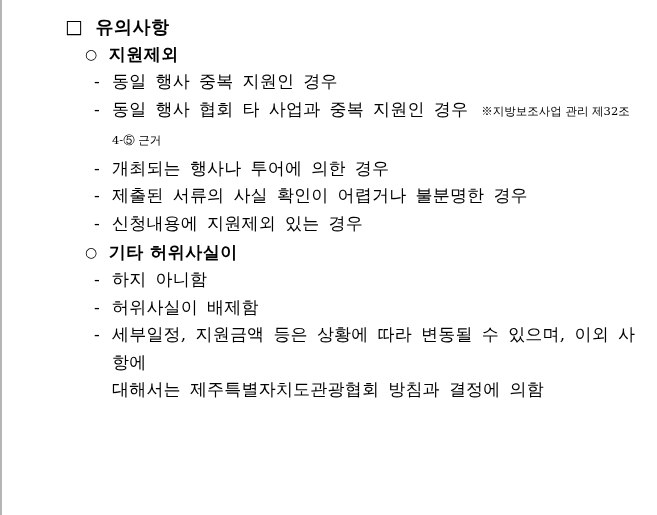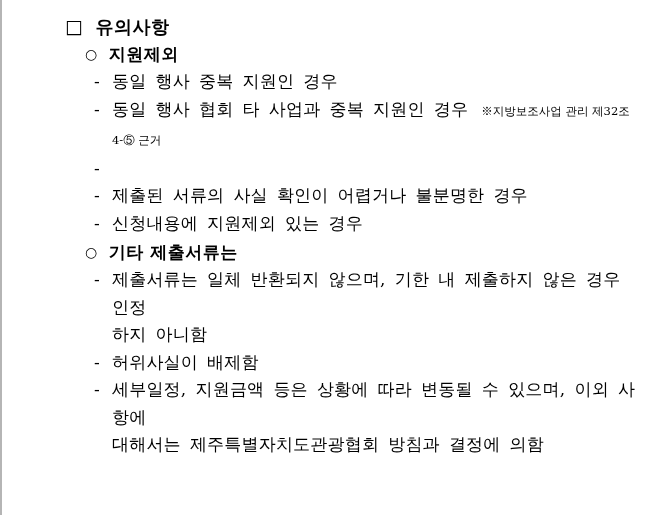--- a/index.html
+++ b/index.html
@@ -61,43 +61,43 @@
       <div class="item">
         <span class="dash">-</span>
         <div class="item-text">
           <span>동일 행사 협회 타 사업과 중복 지원인 경우</span>
           <span class="legal-note">※지방보조사업 관리 제32조 4-⑤ 근거</span>
         </div>
       </div>
       <div class="item">
         <span class="dash">-</span>
         <div class="item-text">
+          <div>개최되는 행사나 투어에 의한 경우</div>
         </div>
       </div>
       <div class="item">
         <span class="dash">-</span>
         <div class="item-text">제출된 서류의 사실 확인이 어렵거나 불분명한 경우</div>
       </div>
       <div class="item">
         <span class="dash">-</span>
         <div class="item-text">신청내용에 지원제외 있는 경우</div>
       </div>
     </div>
   </div>
 
   <div class="section">
     <div class="sec-heading">
       <span class="circ">○</span>
-      <span>기타 제출서류는</span>
+      <span>기타 허위사실이</span>
     </div>
     <div class="items">
       <div class="item">
         <span class="dash">-</span>
         <div class="item-text">
-          <div>제출서류는 일체 반환되지 않으며, 기한 내 제출하지 않은 경우 인정</div>
           <div>하지 아니함</div>
         </div>
       </div>
       <div class="item">
         <span class="dash">-</span>
         <div class="item-text">
           <div>허위사실이 배제함</div>
         </div>
       </div>
       <div class="item">

